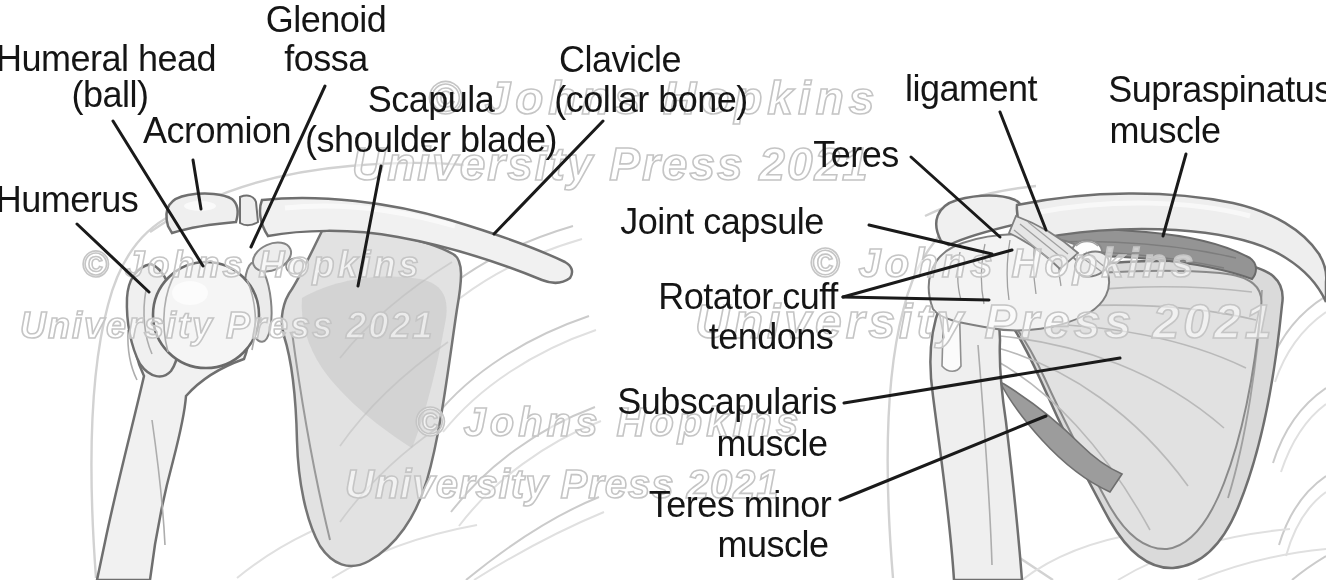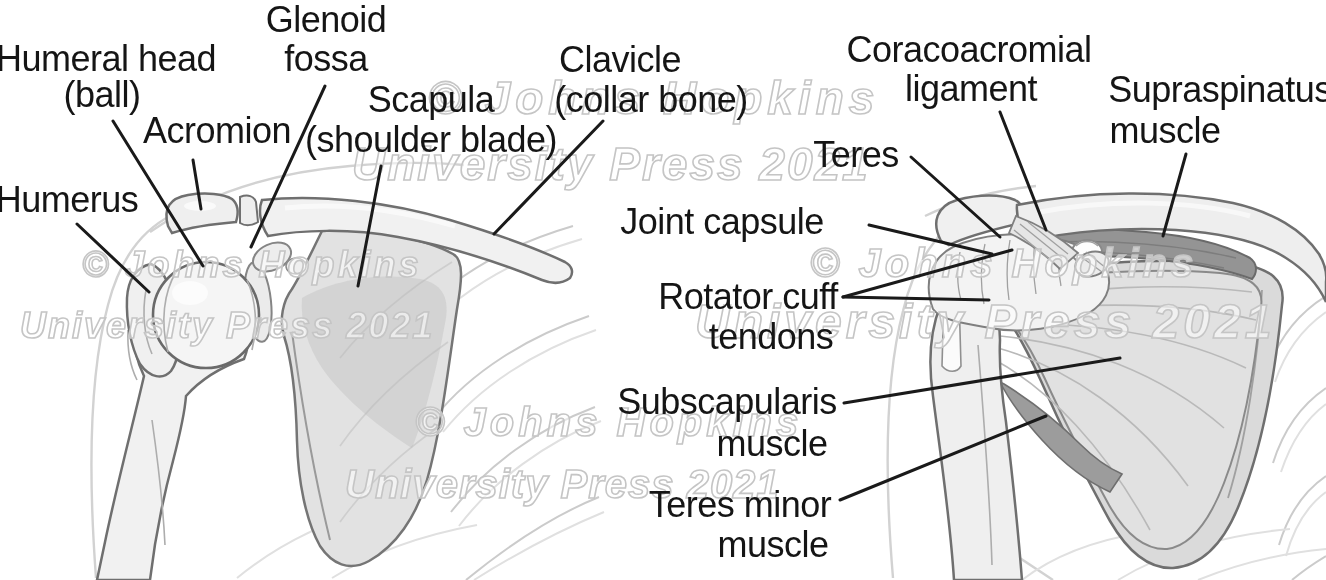--- a/index.html
+++ b/index.html
@@ -189,31 +189,30 @@
     <line class="leader" x1="911" y1="157" x2="1000" y2="237"></line>
     <line class="leader" x1="869" y1="225" x2="992" y2="254"></line>
     <line class="leader" x1="843" y1="297" x2="1012" y2="250"></line>
     <line class="leader" x1="843" y1="297" x2="989" y2="300"></line>
     <line class="leader" x1="844" y1="403" x2="1120" y2="358"></line>
     <line class="leader" x1="840" y1="500" x2="1046" y2="416"></line>
   </g>
 </svg>
 
   <div class="lbl" style="left:106px;top:40px">Humeral head</div>
-  <div class="lbl" style="left:102px;top:76px">(ball)</div>
+  <div class="lbl" style="left:110px;top:76px">(ball)</div>
   <div class="lbl" style="left:326px;top:40px">fossa</div>
   <div class="lbl" style="left:326px;top:1px">Glenoid</div>
   <div class="lbl" style="left:217px;top:112px">Acromion</div>
   <div class="lbl" style="left:431px;top:81px">Scapula</div>
   <div class="lbl" style="left:431px;top:121px">(shoulder blade)</div>
   <div class="lbl" style="left:620px;top:41px">Clavicle</div>
   <div class="lbl" style="left:651px;top:81px">(collar bone)</div>
   <div class="lbl" style="left:67px;top:181px">Humerus</div>
 
-  <div class="lbl" style="left:969px;top:31px">Coracoacromial</div>
   <div class="lbl" style="left:971px;top:70px">ligament</div>
   <div class="lbl" style="left:1220px;top:71px">Supraspinatus</div>
   <div class="lbl" style="left:1165px;top:112px">muscle</div>
   <div class="lbl" style="left:856px;top:136px">Teres</div>
   <div class="lbl" style="left:722px;top:203px">Joint capsule</div>
   <div class="lbl" style="left:748px;top:278px">Rotator cuff</div>
   <div class="lbl" style="left:771px;top:318px">tendons</div>
   <div class="lbl" style="left:727px;top:383px">Subscapularis</div>
   <div class="lbl" style="left:772px;top:425px">muscle</div>
   <div class="lbl" style="left:740px;top:486px">Teres minor</div>

